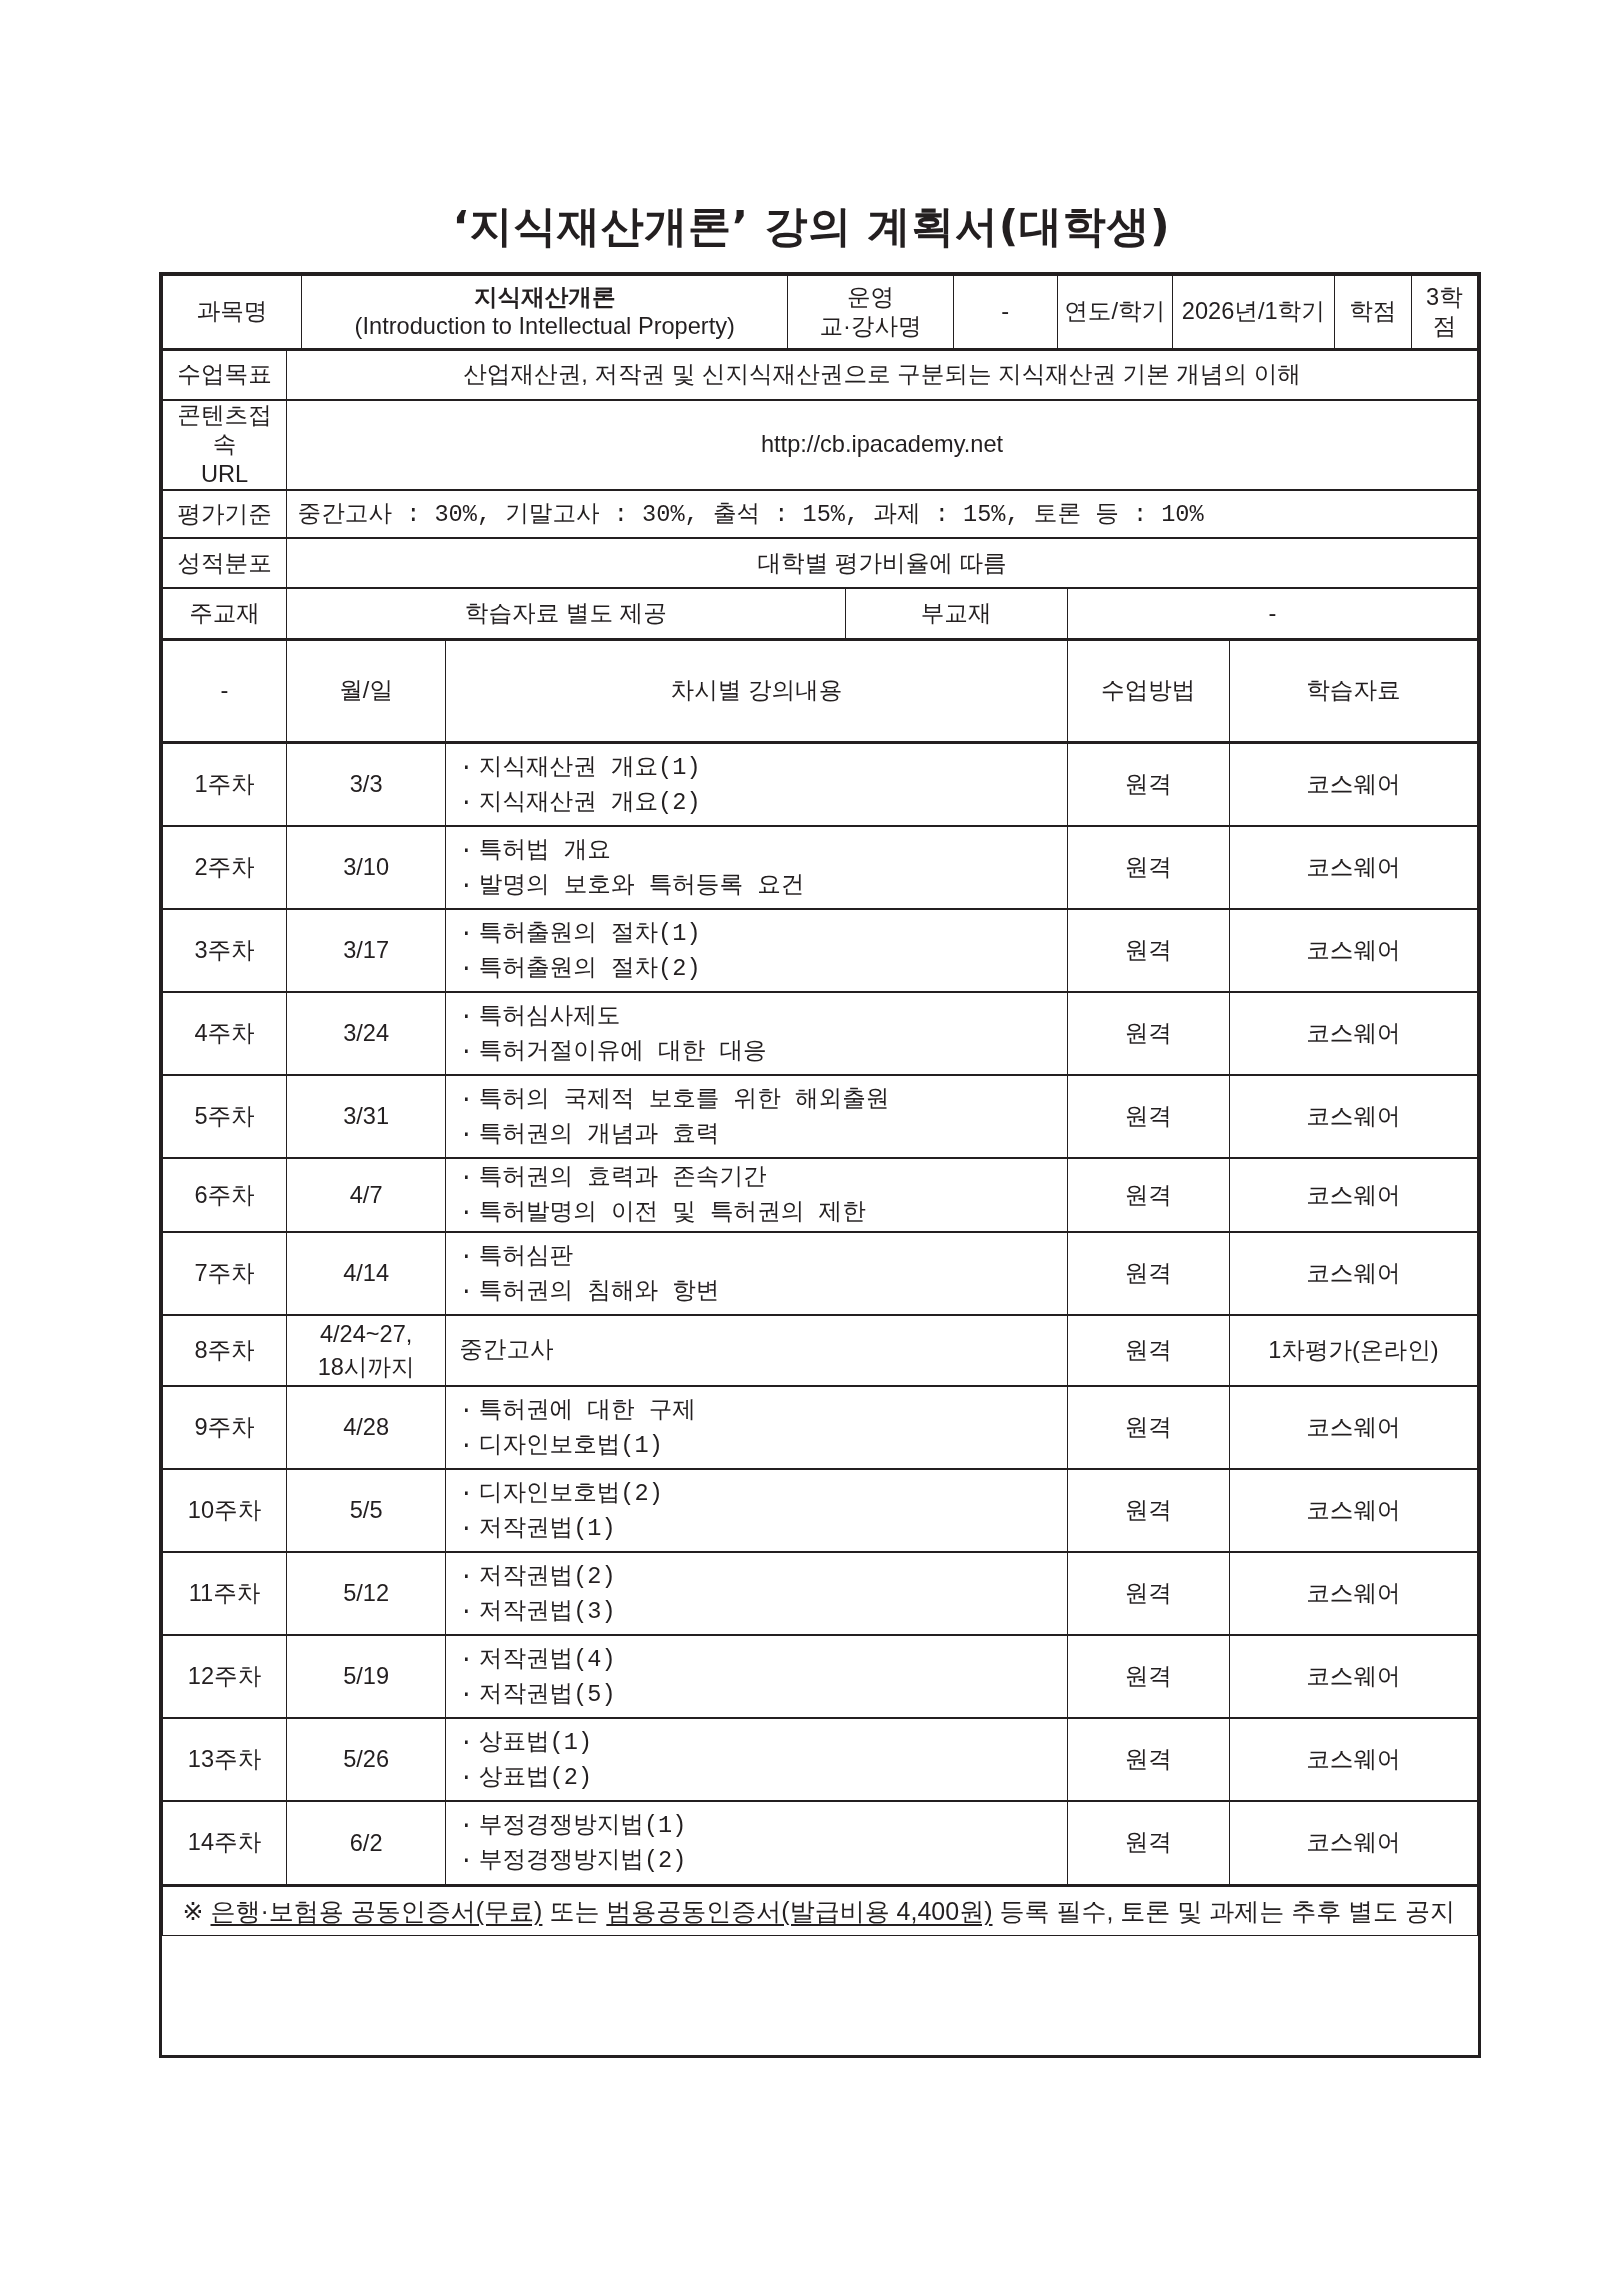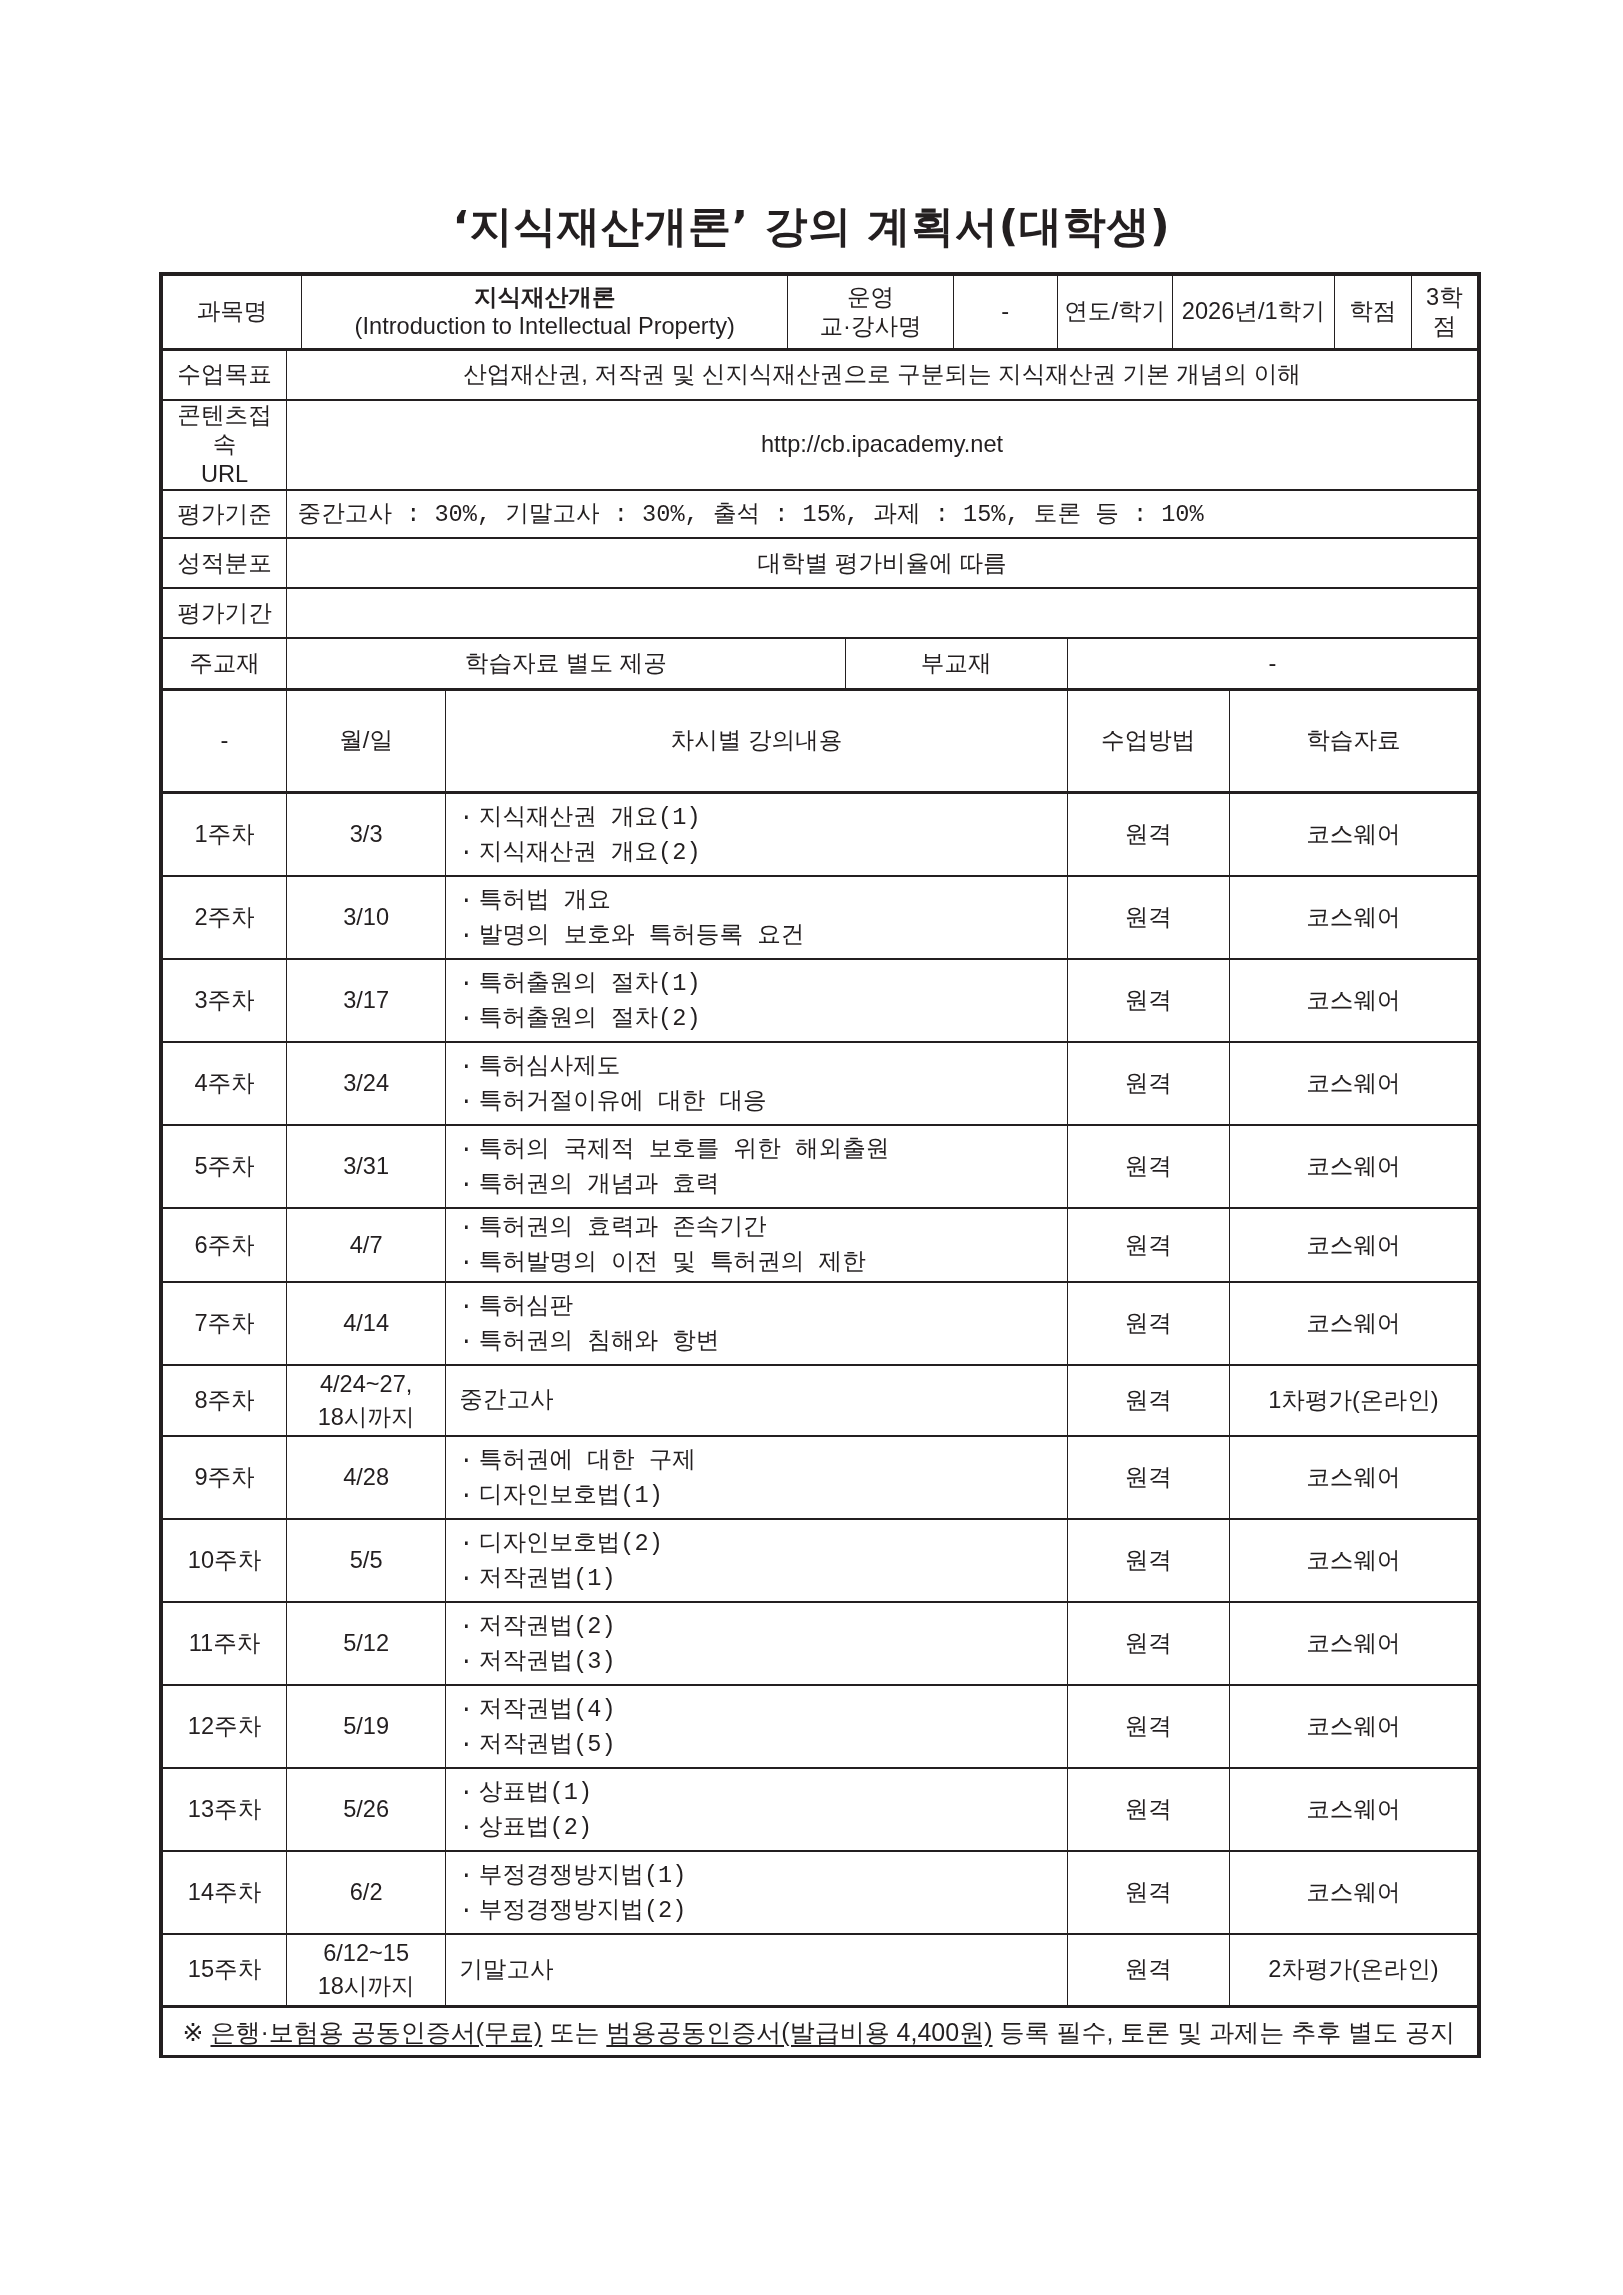--- a/index.html
+++ b/index.html
@@ -90,24 +90,20 @@
     </tr>
     <tr class="thick-top" style="height:48px">
       <td>평가기준</td>
       <td colspan="3" class="left" style="padding-left:10.5px">중간고사 : 30%, 기말고사 : 30%, 출석 : 15%, 과제 : 15%, 토론 등 : 10%</td>
     </tr>
     <tr class="thick-top" style="height:50px">
       <td>성적분포</td>
       <td colspan="3">대학별 평가비율에 따름</td>
     </tr>
     <tr class="thick-top" style="height:50px">
-      <td>평가기간</td>
-      <td colspan="3"></td>
-    </tr>
-    <tr class="thick-top" style="height:50px">
       <td>주교재</td>
       <td>학습자료 별도 제공</td>
       <td>부교재</td>
       <td>-</td>
     </tr>
   </tbody>
     </table>
 
   <table>
     <colgroup>
@@ -298,32 +294,20 @@
           <td class="lines">
             <div>6/2</div>
           </td>
           <td class="left lines">
             <div><span class="bullet">·</span><span>부정경쟁방지법(1)</span></div>
             <div><span class="bullet">·</span><span>부정경쟁방지법(2)</span></div>
           </td>
           <td>원격</td>
           <td>코스웨어</td>
         </tr>
-        <tr class="thick-top" style="height: 71px;">
-          <td>15주차</td>
-          <td class="lines">
-            <div style="line-height: 33px;">6/12~15</div>
-            <div style="line-height: 33px;">18시까지</div>
-          </td>
-          <td class="left lines">
-            <div>기말고사</div>
-          </td>
-          <td>원격</td>
-          <td>2차평가(온라인)</td>
-        </tr>
       </tbody>
   </table>
 
   <table>
     <tbody>
         <tr class="thick-top" style="height:50px">
       <td class="foot">
         <span>※</span>
         <span class="u">은행·보험용 공동인증서(무료)</span>
         <span>또는</span>

